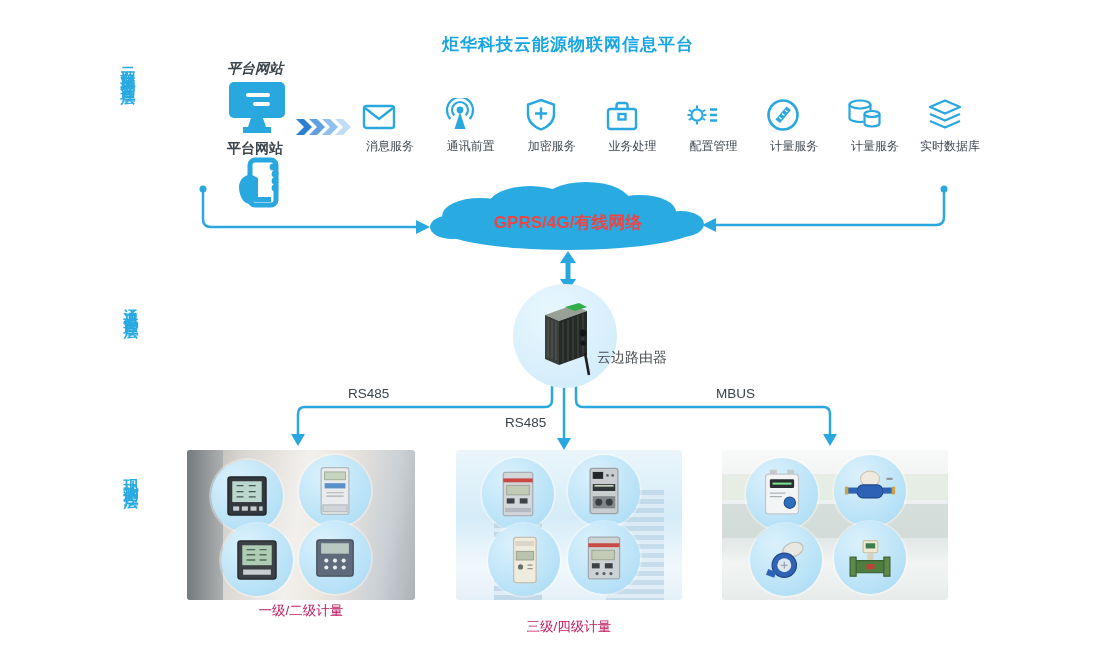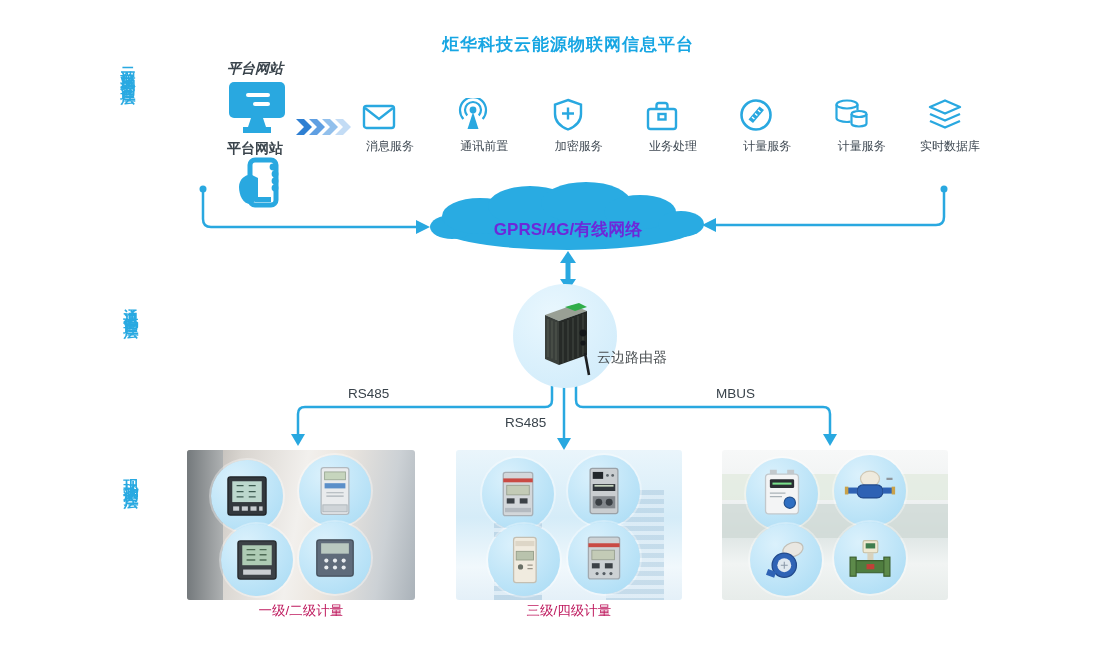--- a/index.html
+++ b/index.html
@@ -19,21 +19,21 @@
   .client-label{position:absolute;font-size:14px;font-weight:bold;color:#3a444c;white-space:nowrap;}
 
   .services{position:absolute;left:344px;top:96px;width:636px;display:flex;justify-content:space-between;}
   .service{width:70px;text-align:right;}
   .service .ic{height:36px;display:flex;align-items:flex-end;justify-content:center;}
   .service .lb{margin-top:6px;font-size:12px;color:#3e4852;white-space:nowrap;}
 
   .overlay{position:absolute;left:0;top:0;width:1100px;height:660px;pointer-events:none;}
 
   .cloud-label{position:absolute;left:568px;top:222px;transform:translate(-50%,-50%);
-               color:#6d28d9;font-size:17px;font-weight:bold;white-space:nowrap;margin-top:7px;}
+               color:#ef4444;font-size:17px;font-weight:bold;white-space:nowrap;}
 
   .router-circle{position:absolute;left:513px;top:284px;width:104px;height:104px;border-radius:50%;
                  background:radial-gradient(circle at 38% 30%, #e9f7fe, #cdeafa);
                  display:flex;align-items:center;justify-content:center;}
   .router-label{position:absolute;left:597px;top:349px;font-size:14px;color:#474c4f;white-space:nowrap;}
 
   .bus-label{position:absolute;font-size:13.5px;color:#39434b;white-space:nowrap;}
 
   .photo{position:absolute;top:450px;height:150px;border-radius:3px;overflow:visible;}
   .photo .bgfill{position:absolute;inset:0;border-radius:3px;overflow:hidden;}
@@ -122,20 +122,30 @@
         <svg width="34" height="32" viewBox="0 0 34 32" fill="none" stroke="#29a8e0" stroke-width="2.4">
           <rect x="3" y="9" width="28" height="20" rx="2.5"></rect>
           <path d="M11.5 9 V5.5 a2.5 2.5 0 0 1 2.5-2.5 h6 a2.5 2.5 0 0 1 2.5 2.5 V9"></path>
           <rect x="13.5" y="14" width="7" height="5.5"></rect>
         </svg>
       </div>
       <div class="lb">业务处理</div>
     </div>
     <div class="service">
       <div class="ic">
+        <svg width="36" height="34" viewBox="0 0 36 34" fill="none" stroke="#29a8e0" stroke-width="2.3">
+          <circle cx="13" cy="17" r="5.6"></circle>
+          <path d="M13 7.5 v3 M13 23.5 v3 M4.8 12 l2.6 1.5 M18.6 20.5 l2.6 1.5 M4.8 22 l2.6-1.5 M18.6 13.5 l2.6-1.5 M3.5 17 h3 M19.5 17 h3" stroke-width="2"></path>
+          <path d="M26 11.5 h7 M26 17 h7 M26 22.5 h7"></path>
+        </svg>
+      </div>
+      <div class="lb">配置管理</div>
+    </div>
+    <div class="service">
+      <div class="ic">
         <svg width="34" height="34" viewBox="0 0 34 34">
           <circle cx="17" cy="17" r="14.5" fill="none" stroke="#29a8e0" stroke-width="2.6"></circle>
           <path d="M9.5 21.5 L20.5 8.5 L25 12 L14 25 z" fill="#29a8e0"></path>
           <path d="M13 19 l2.4 2 M16 15.5 l2.4 2 M19 12 l2.4 2" stroke="#fff" stroke-width="1.4"></path>
         </svg>
       </div>
       <div class="lb">计量服务</div>
     </div>
     <div class="service">
       <div class="ic">
@@ -320,21 +330,21 @@
         <rect x="12" y="13" width="36" height="4.5" fill="#c94a43"></rect>
         <rect x="16" y="21" width="26" height="11" fill="#c3cbb6" stroke="#97a08f" stroke-width="1"></rect>
         <rect x="16" y="36" width="9" height="6" fill="#3c4247"></rect>
           <rect x="31" y="36" width="9" height="6" fill="#3c4247"></rect>
         <circle cx="22" cy="48" r="1.8" fill="#565d63"></circle>
           <circle cx="30" cy="48" r="1.8" fill="#565d63"></circle>
           <circle cx="38" cy="48" r="1.8" fill="#565d63"></circle>
       </svg>
     </div>
   </div>
-  <div class="group-label" style="left:456px;width:226px;">三级/四级计量</div>
+  <div class="group-label" style="left:456px;width:226px;margin-top:16px;">三级/四级计量</div>
 
   <div class="photo g3">
     <div class="bgfill">
       <div class="band" style="top:54px;height:34px;background:#cfd9d6;opacity:.8;"></div>
       <div class="band" style="top:24px;height:26px;background:#e2ebe0;opacity:.8;"></div>
     </div>
     <div class="circle" style="left:24px;top:8px;">
       <svg width="52" height="52" viewBox="0 0 60 60">
         <rect x="16" y="2" width="8" height="6" fill="#c3c9cd"></rect>
           <rect x="36" y="2" width="8" height="6" fill="#c3c9cd"></rect>

